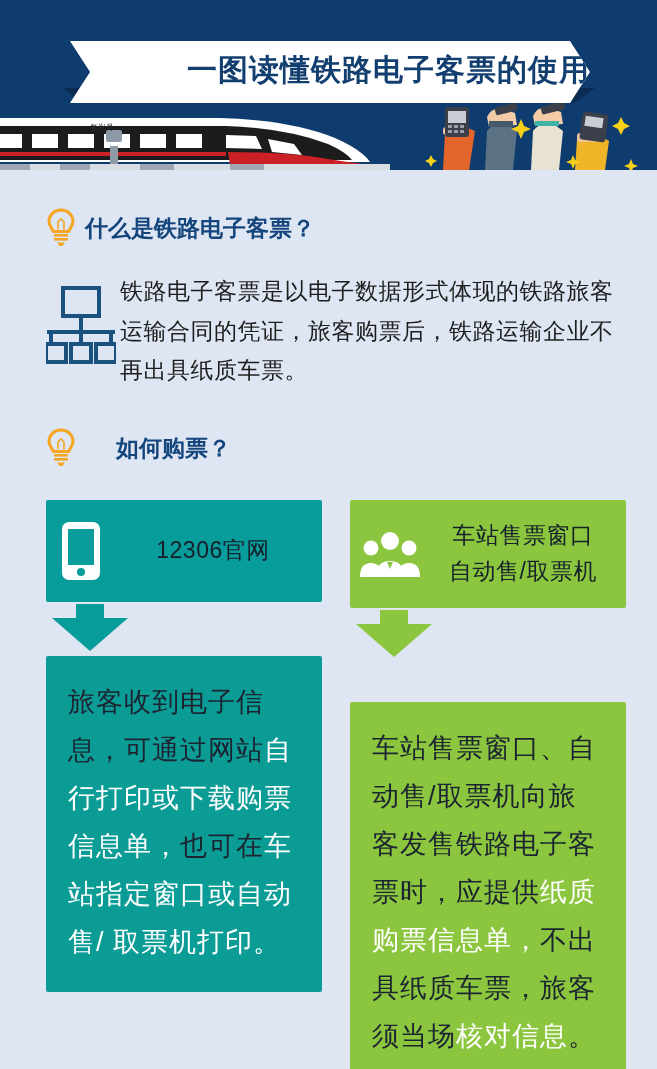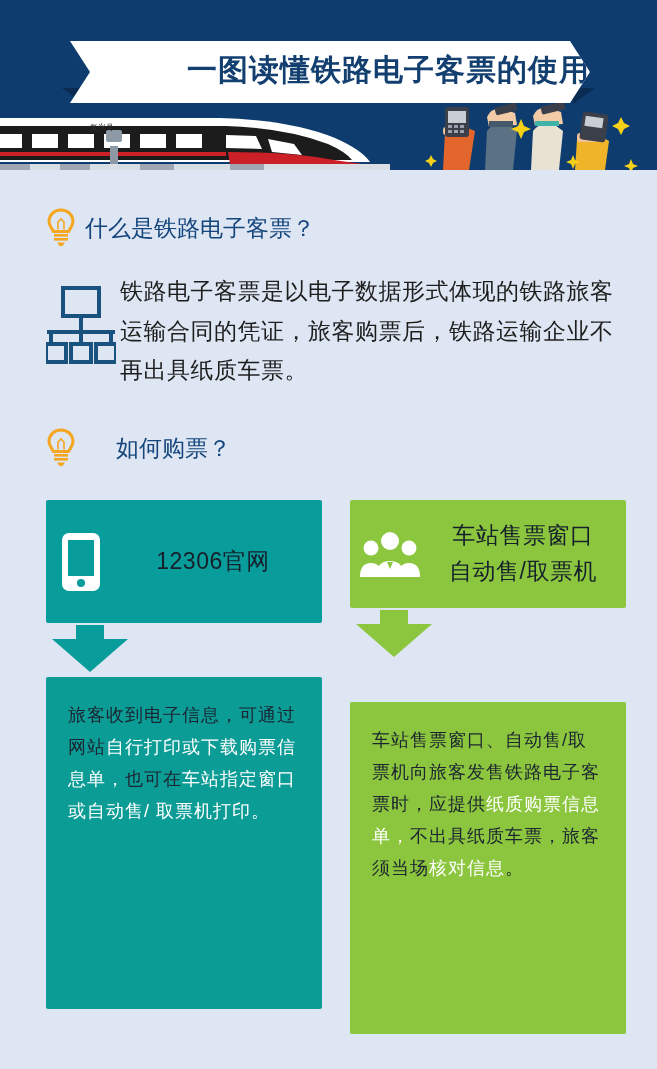--- a/index.html
+++ b/index.html
@@ -42,21 +42,21 @@
   
   .train-wrap{position:absolute;left:-10px;top:108px;width:400px;height:62px;}
   .hands-wrap{position:absolute;left:425px;top:103px;width:225px;height:67px;}
 
   
   .section-head{
     position:absolute;display:flex;align-items:center;gap:9px;
   }
   .bulb{width:30px;height:40px;flex:none;}
   .section-head-text{
-    font-size:23px;font-weight:normal;color:#14457c;white-space:nowrap;
+    font-size:23px;font-weight:bold;color:#14457c;white-space:nowrap;
   }
 
   .q1{left:46px;top:208px;}
   .q2{left:46px;top:428px;gap:40px;}
 
   
   .intro-block{
     position:absolute;left:46px;top:272px;width:580px;
     display:flex;align-items:flex-start;gap:4px;
   }
@@ -70,39 +70,39 @@
   .flow{position:absolute;left:46px;top:500px;width:580px;}
   .col{position:absolute;top:0;width:276px;}
   .col-left{left:0;}
   .col-right{left:304px;}
 
   .card-top{
     width:276px;border-radius:2px;
     display:flex;align-items:center;
     box-sizing:border-box;
   }
-  .card-top.teal{height:123px;background:#089c9b;padding:0 14px;gap:16px;}
+  .card-top.teal{height:102px;background:#089c9b;padding:0 14px;gap:16px;}
   .card-top.green{height:108px;background:#8cc63e;padding:0 10px;gap:10px;}
 
   .phone-icon{width:42px;height:62px;flex:none;}
   .people-icon{width:60px;height:46px;flex:none;}
 
   .card-top-label{
     font-size:23px;color:#15202b;line-height:1.55;letter-spacing:0.5px;
   }
   .card-top-label.center{flex:1;text-align:center;}
 
   .arrow{display:block;margin:0 auto;}
   .arrow-teal{margin-top:2px;}
   .arrow-green{margin-top:2px;}
 
   .card-body{
     width:276px;border-radius:2px;box-sizing:border-box;
     padding:22px 22px 26px 22px;
-    font-size:18px;line-height:1.78;letter-spacing:1px;
+    font-size:27px;line-height:1.78;letter-spacing:1px;
   }
   .card-body.teal{background:#0c9c96;min-height:332px;}
   .card-body.green{background:#8cc63e;min-height:332px;margin-top:40px;}
   .t-dark{color:#1b2430;}
   .t-white{color:#ffffff;}
 </style>
 </head>
 <body>
 
 <div class="header">

